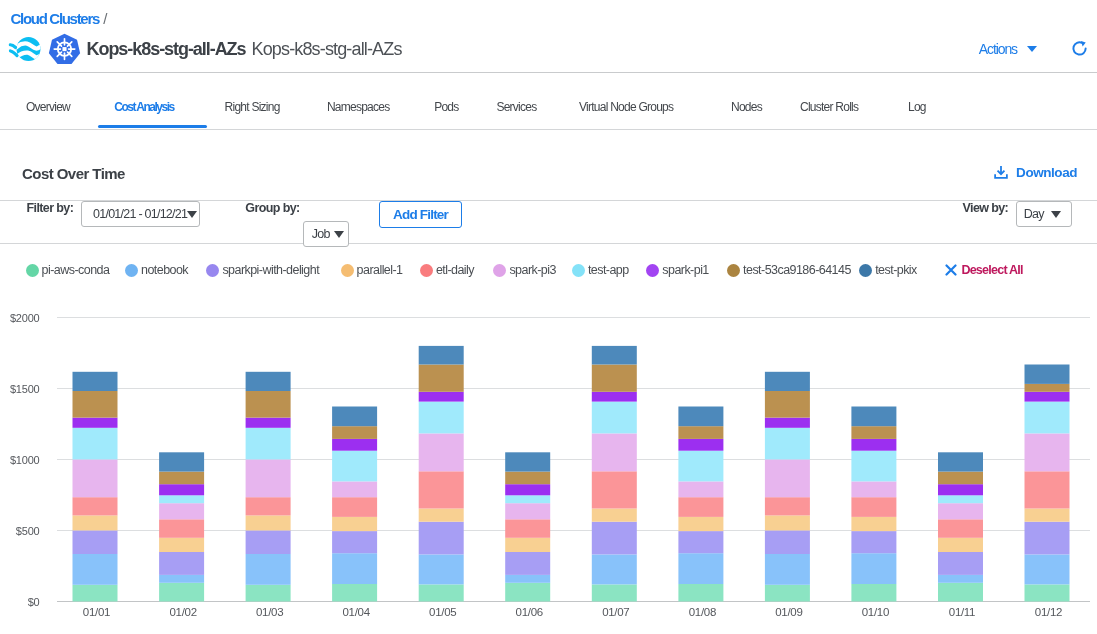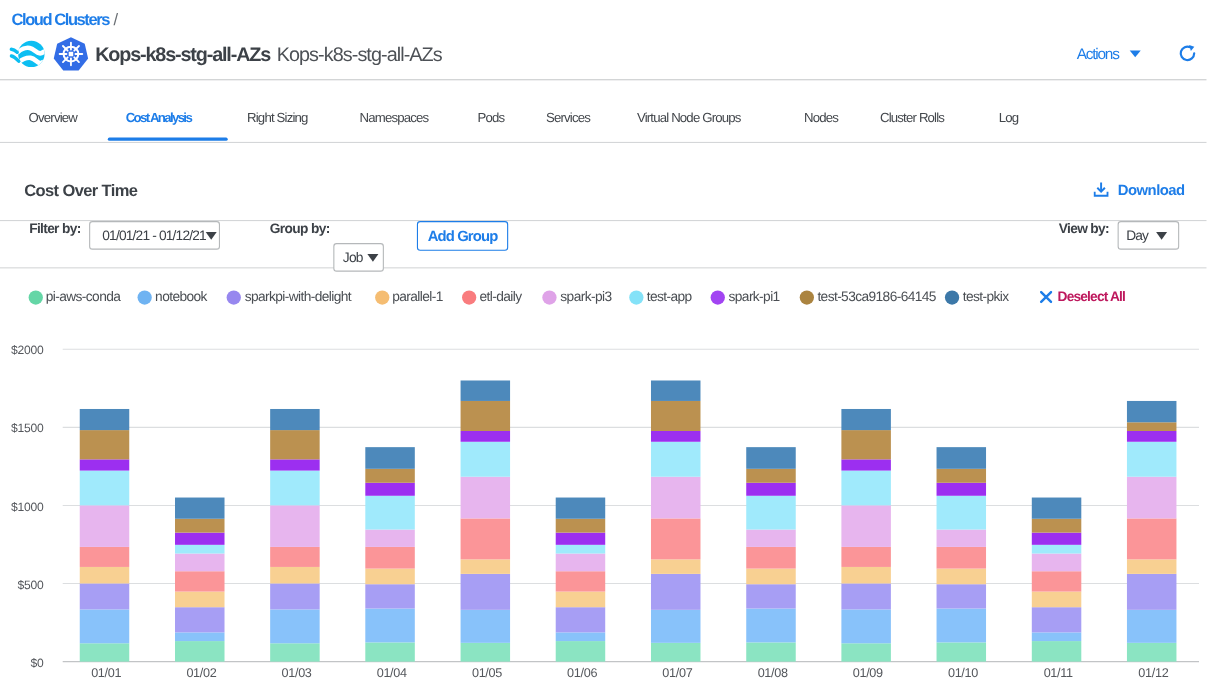--- a/index.html
+++ b/index.html
@@ -104,21 +104,21 @@
   <div class="fl" style="left:81px">
       <div class="sel" style="width:119px; padding:0 12px 0 11px;">01/01/21 - 01/12/21<span class="caret-d" style="margin-left:auto"></span></div>
     </div>
   <div class="fl" style="left:245.3px">
       <span class="lbl">Group by:</span>
     </div>
   <div class="fl" style="left:302.7px">
       <div class="sel" style="width:46.3px; padding:0 4px 0 8px;margin-top:20px;">Job<span class="caret-d" style="margin-left:auto"></span></div>
     </div>
   <div class="fl" style="left:379px">
-      <div class="addfilter">Add Group</div>
+      <div class="addfilter">Add Filter</div>
     </div>
   <div class="fl" style="left:962.5px">
       <span class="lbl">View by:</span>
     </div>
   <div class="fl" style="left:1015.8px">
       <div class="sel" style="width:56.2px; padding:0 9.5px 0 7px;">Day<span class="caret-d" style="margin-left:auto"></span></div>
     </div>
 </div>
 <div class="li" style="left:25.6px"><span class="dot" style="background:#64d6a6"></span>pi-aws-conda</div>
 <div class="li" style="left:125px"><span class="dot" style="background:#6fb3f2"></span>notebook</div>

